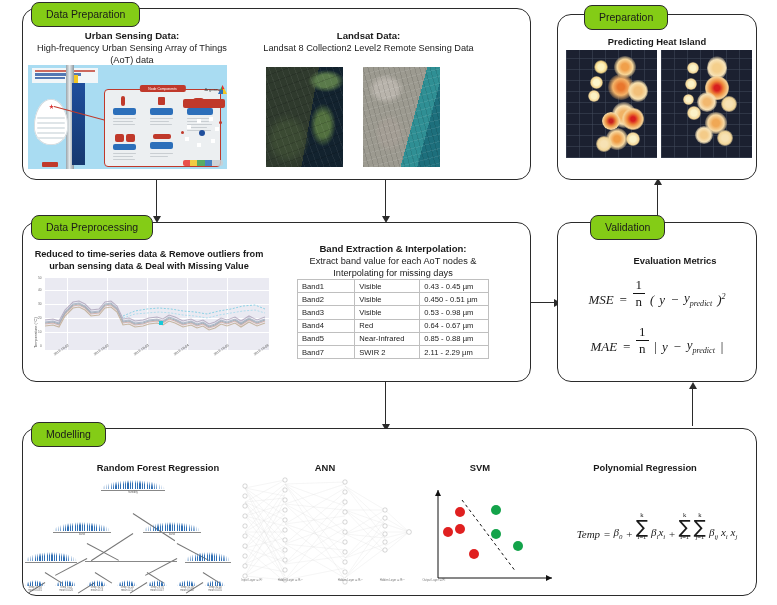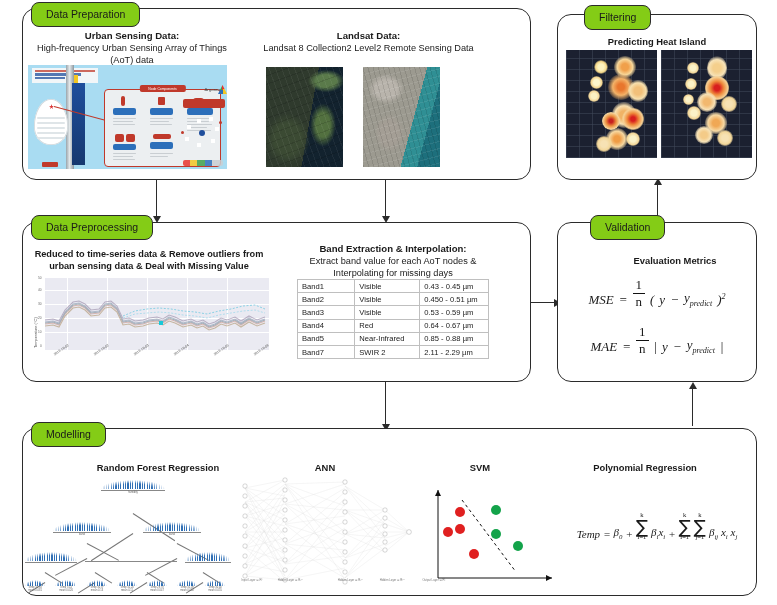--- a/index.html
+++ b/index.html
@@ -285,21 +285,21 @@
           <td>0.43 - 0.45 µm</td>
         </tr>
       <tr>
           <td class="c1">Band2</td>
           <td class="c2">Visible</td>
           <td>0.450 - 0.51 µm</td>
         </tr>
       <tr>
           <td class="c1">Band3</td>
           <td class="c2">Visible</td>
-          <td>0.53 - 0.59 µm</td>
+          <td>0.53 - 0.98 µm</td>
         </tr>
       <tr>
           <td class="c1">Band4</td>
           <td class="c2">Red</td>
           <td>0.64 - 0.67 µm</td>
         </tr>
       <tr>
           <td class="c1">Band5</td>
           <td class="c2">Near-Infrared</td>
           <td>0.85 - 0.88 µm</td>
@@ -358,21 +358,21 @@
   </div>
 </div>
 
 <div class="vline" style="left:657px;top:184px;height:38px;"></div>
 <div class="ahead aup" style="left:653.5px;top:178px;"></div>
 
 <div class="vline" style="left:692px;top:388px;height:38px;"></div>
 <div class="ahead aup" style="left:688.5px;top:382px;"></div>
 
 <div class="stage" style="left:557px;top:14px;width:200px;height:166px;"></div>
-<div class="tag" style="left:584px;top:5px;">Filtering</div>
+<div class="tag" style="left:584px;top:5px;">Preparation</div>
 <div class="blk-title" style="position:absolute;left:557px;top:36px;width:200px;">Predicting Heat Island</div>
 
 <div class="heat" style="left:566px;top:50px;width:91px;height:108px;">
   <div class="roads"></div>
   <div class="blob" style="left:28px;top:10px;width:14px;height:14px;background:radial-gradient(circle,#fdf3c0 0 30%,#f6d98a 55%,transparent 75%);"></div>
   <div class="blob" style="left:48px;top:6px;width:22px;height:22px;background:radial-gradient(circle,#f0a04b 0 22%,#f7d79a 50%,transparent 76%);"></div>
   <div class="blob" style="left:24px;top:26px;width:13px;height:13px;background:radial-gradient(circle,#fdf6cc 0 32%,#f4d691 58%,transparent 78%);"></div>
   <div class="blob" style="left:42px;top:24px;width:26px;height:26px;background:radial-gradient(circle,#e8762d 0 18%,#f3b268 45%,transparent 76%);"></div>
   <div class="blob" style="left:62px;top:30px;width:20px;height:22px;background:radial-gradient(circle,#f2c07a 0 26%,#f7e0ae 55%,transparent 78%);"></div>
   <div class="blob" style="left:22px;top:40px;width:12px;height:12px;background:radial-gradient(circle,#fbf1c4 0 32%,#f3d79a 58%,transparent 78%);"></div>

